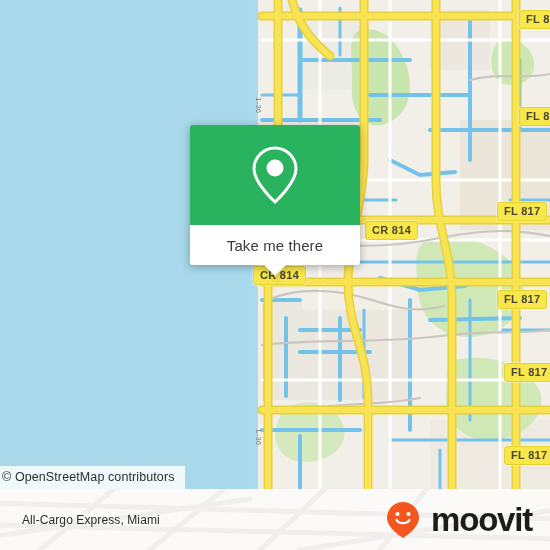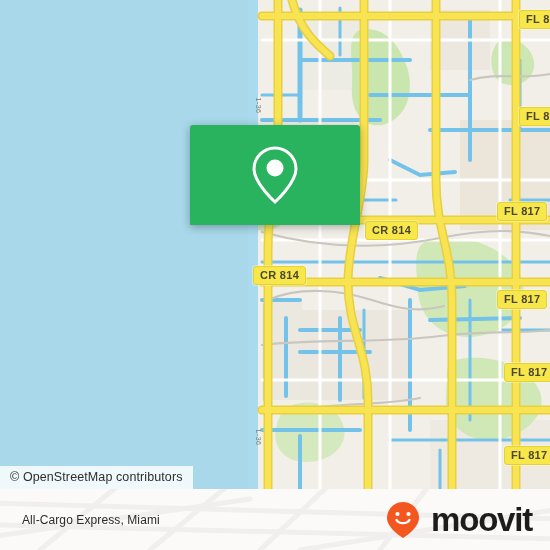--- a/index.html
+++ b/index.html
@@ -81,21 +81,21 @@
     border-left:12px solid transparent;
     border-right:12px solid transparent;
     border-top:12px solid #ffffff;
   }
   .pin-svg { display:block; }
 
   
   #attribution {
     position:absolute; left:0; top:466px;
     background:rgba(255,255,255,.82);
-    padding:4px 10px 5px 10px;
+    padding:4px 10px 5px 2px;
     font-size:12.5px; color:#2e2e2e;
     letter-spacing:.1px;
     font-family:"Liberation Sans", sans-serif;
     white-space:nowrap;
   }
 
   
   #footer {
     position:absolute; left:0; top:489px; width:550px; height:61px;
     background:#fbfbfb; overflow:hidden;
@@ -242,20 +242,24 @@
     <div class="shield" style="left:504px; top:363px;">FL 817</div>
     <div class="shield" style="left:504px; top:446px;">FL 817</div>
 
     <div id="popup">
       <div id="popup-top">
         <svg class="pin-svg" width="52" height="62" viewBox="0 0 52 62">
           <path d="M26 4 C14.4 4 5 13.4 5 25 C5 39 26 58 26 58 C26 58 47 39 47 25 C47 13.4 37.6 4 26 4 Z" fill="none" stroke="#ffffff" stroke-width="3"></path>
           <circle cx="26" cy="24" r="8.5" fill="#ffffff"></circle>
         </svg>
       </div>
+      <div id="popup-bottom">
+        <span>Take me there</span>
+        <div id="popup-tail"></div>
+      </div>
     </div>
 
     <div id="attribution">© OpenStreetMap contributors</div>
   </div>
 
   <div id="footer">
 
     <svg id="footer-watermark" viewBox="0 0 550 61" preserveAspectRatio="none">
       <rect x="0" y="0" width="550" height="61" fill="#fbfaf9"></rect>
       <g stroke="#f0efed" stroke-width="5" fill="none" stroke-linecap="round">

